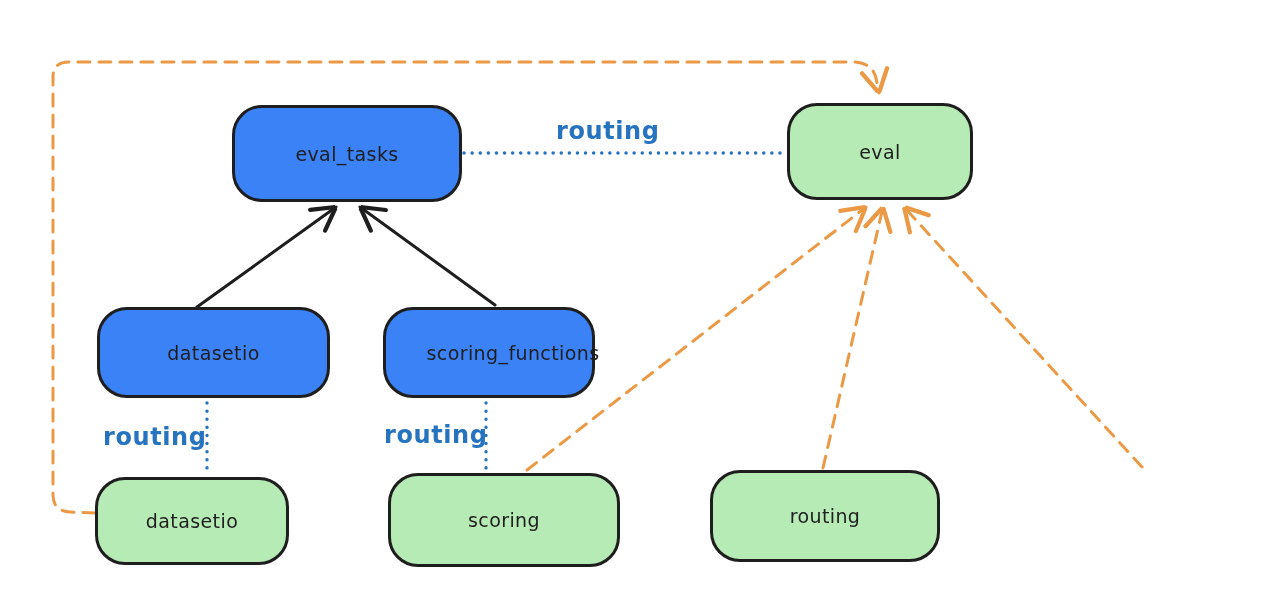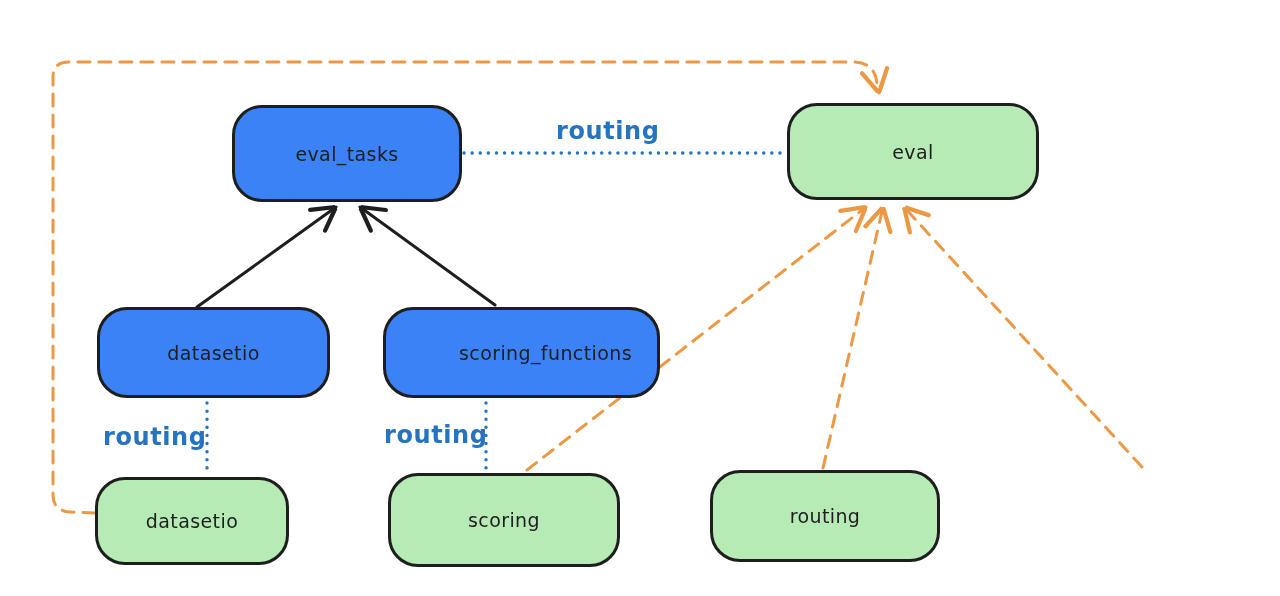--- a/index.html
+++ b/index.html
@@ -14,23 +14,23 @@
     display:flex; align-items:center; justify-content:center;
     font-size:19px; color:#1e1e1e; letter-spacing:0.4px;
   }
   .node.blue  { background:#3b82f6; }
   .node.green { background:#b7ebb5; }
   .edge-label {
     position:absolute; color:#2673bf; font-size:24px; font-weight:600;
     text-align:left; letter-spacing:0.6px;
   }
   .n-eval_tasks        { left:232px;  top:105px; width:230px; height:97px; }
-  .n-eval              { left:787px;  top:103px; width:252px; height:97px; }
+  .n-eval              { left:787px;  top:103px; width:186px; height:97px; }
   .n-datasets          { left:97px;   top:307px; width:233px; height:91px; }
-  .n-scoring_functions { left:383px;  top:307px; width:277px; height:91px;padding-left:48px; }
+  .n-scoring_functions { left:383px;  top:307px; width:212px; height:91px;padding-left:48px; }
   .n-datasetio         { left:95px;   top:477px; width:194px; height:88px; }
   .n-scoring           { left:388px;  top:473px; width:232px; height:94px; }
   .n-agents            { left:710px;  top:470px; width:230px; height:92px; }
   .n-inference         { left:1022px; top:467px; width:230px; height:93px; }
   .l-evaltasks-eval    { left:556px; top:117px; width:120px; }
   .l-datasets-datasetio{ left:103px; top:423px; width:104px; }
   .l-scoringfns-scoring{ left:384px; top:421px; width:104px; }
 </style>
 </head>
 <body>

